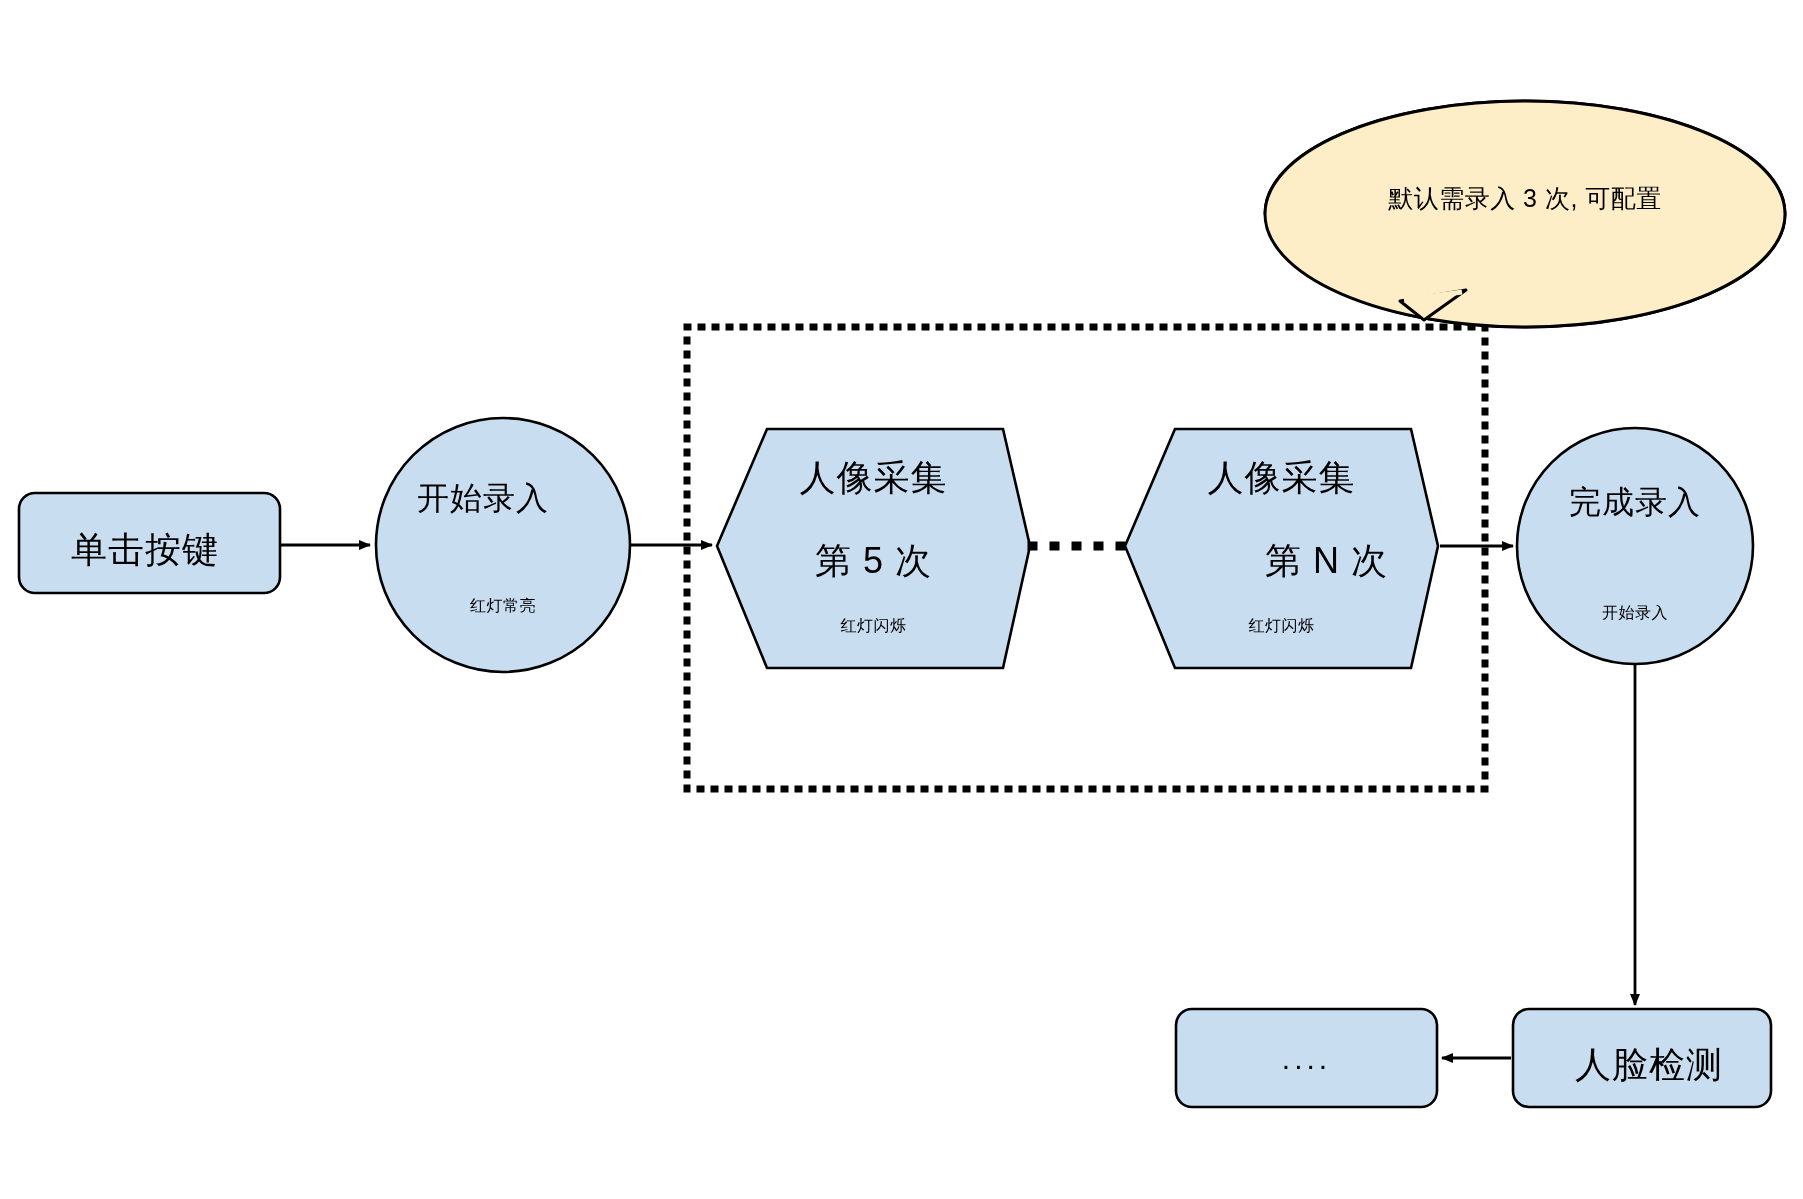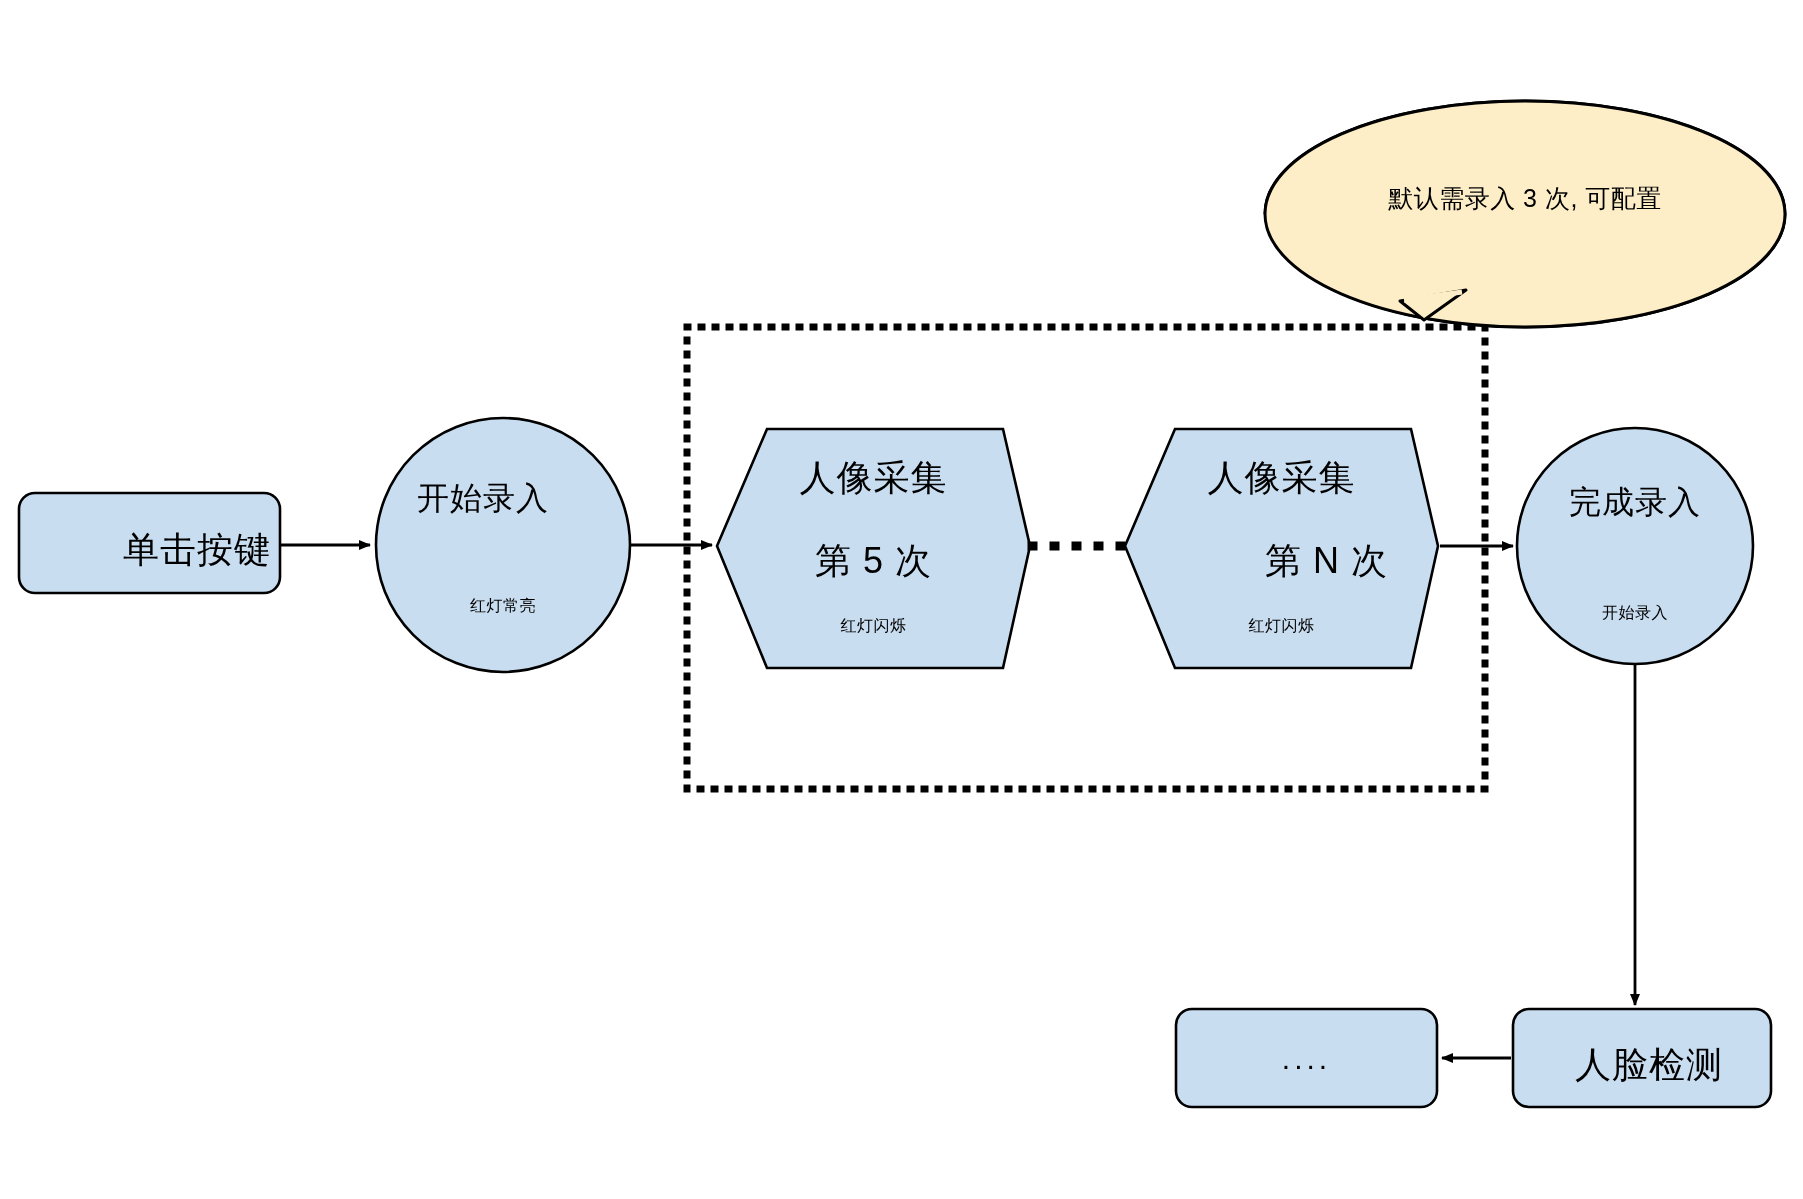--- a/index.html
+++ b/index.html
@@ -97,21 +97,21 @@
   <line x1="1032" y1="546" x2="1124" y2="546" stroke="#000000" stroke-width="9" stroke-dasharray="1 21" stroke-linecap="square"></line>
 
   <line x1="1440" y1="546" x2="1513" y2="546" stroke="#000000" stroke-width="2.8" marker-end="url(#arrowhead)"></line>
 
   <line x1="1635" y1="665" x2="1635" y2="1005" stroke="#000000" stroke-width="2.8" marker-end="url(#arrowhead)"></line>
 
   <line x1="1511" y1="1058" x2="1442" y2="1058" stroke="#000000" stroke-width="2.8" marker-end="url(#arrowhead)"></line>
 
 </svg>
 
-<div class="node-label title-md" style="left:19px; top:527px; width:252px;text-align:right;">单击按键</div>
+<div class="node-label title-md" style="left:19px; top:527px; width:252px;">单击按键</div>
 
 <div class="node-label title-lg" style="left:356px; top:478px; width:254px;">开始录入</div>
 <div class="node-label sub-sm" style="left:376px; top:596px; width:254px;">红灯常亮</div>
 
 <div class="node-label title-md" style="left:717px; top:455px; width:313px;">人像采集</div>
 <div class="node-label title-md" style="left:717px; top:538px; width:313px;">第 5 次</div>
 <div class="node-label sub-sm" style="left:717px; top:616px; width:313px;">红灯闪烁</div>
 
 <div class="node-label title-md" style="left:1125px; top:455px; width:313px;">人像采集</div>
 <div class="node-label title-md" style="left:1170px; top:538px; width:313px;">第 N 次</div>

